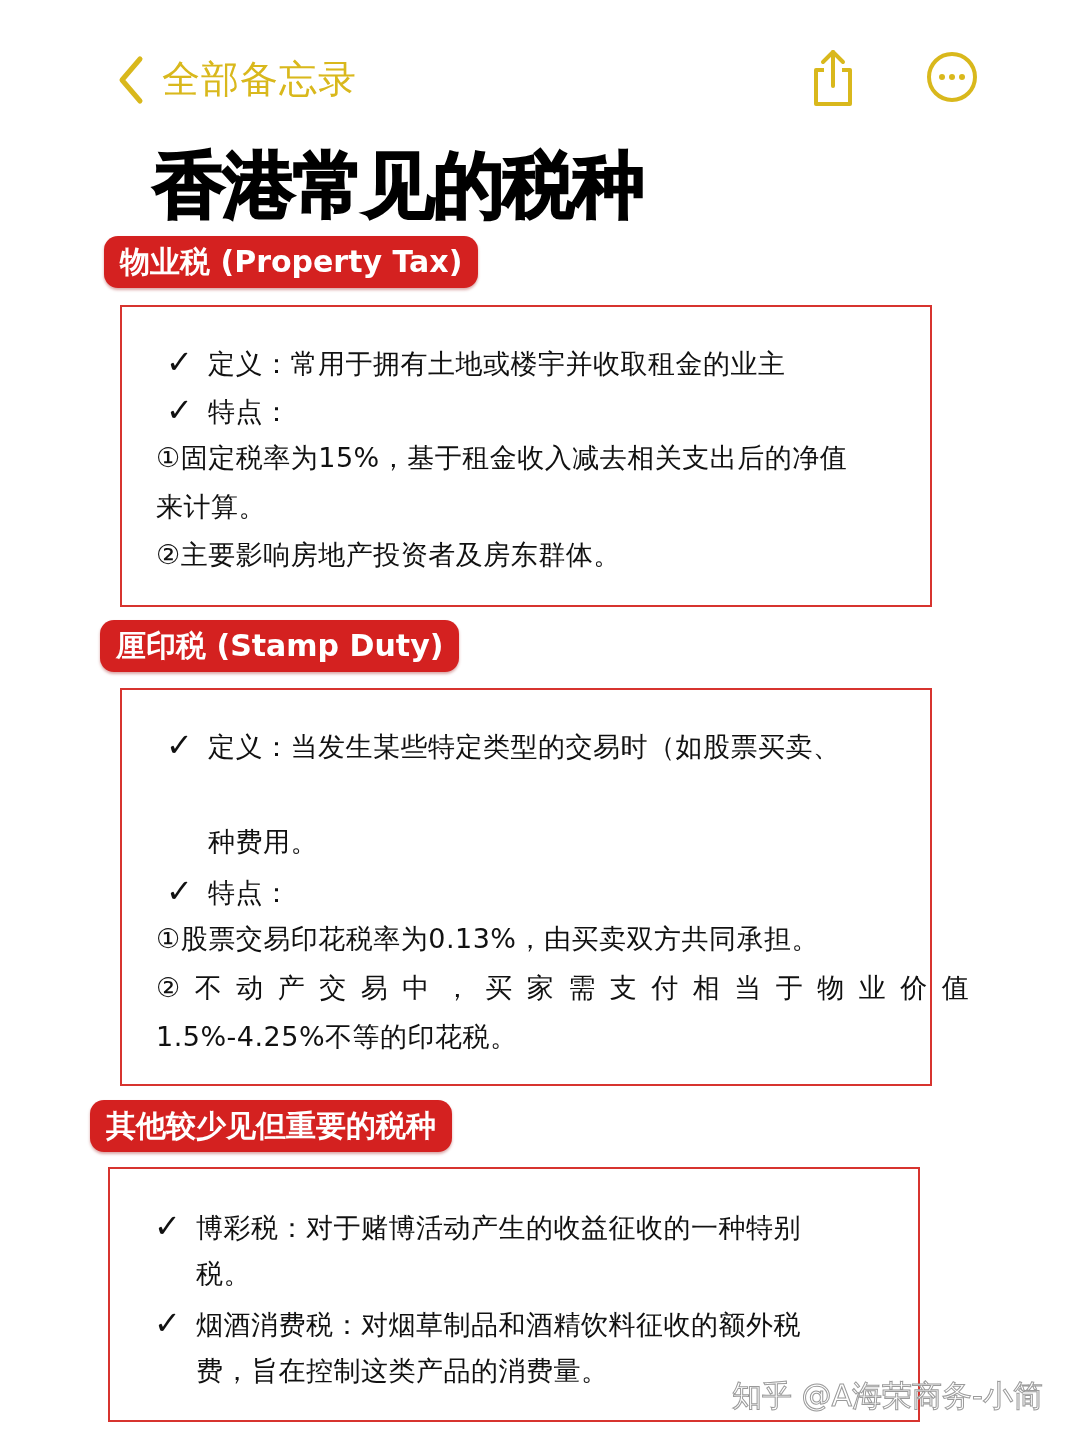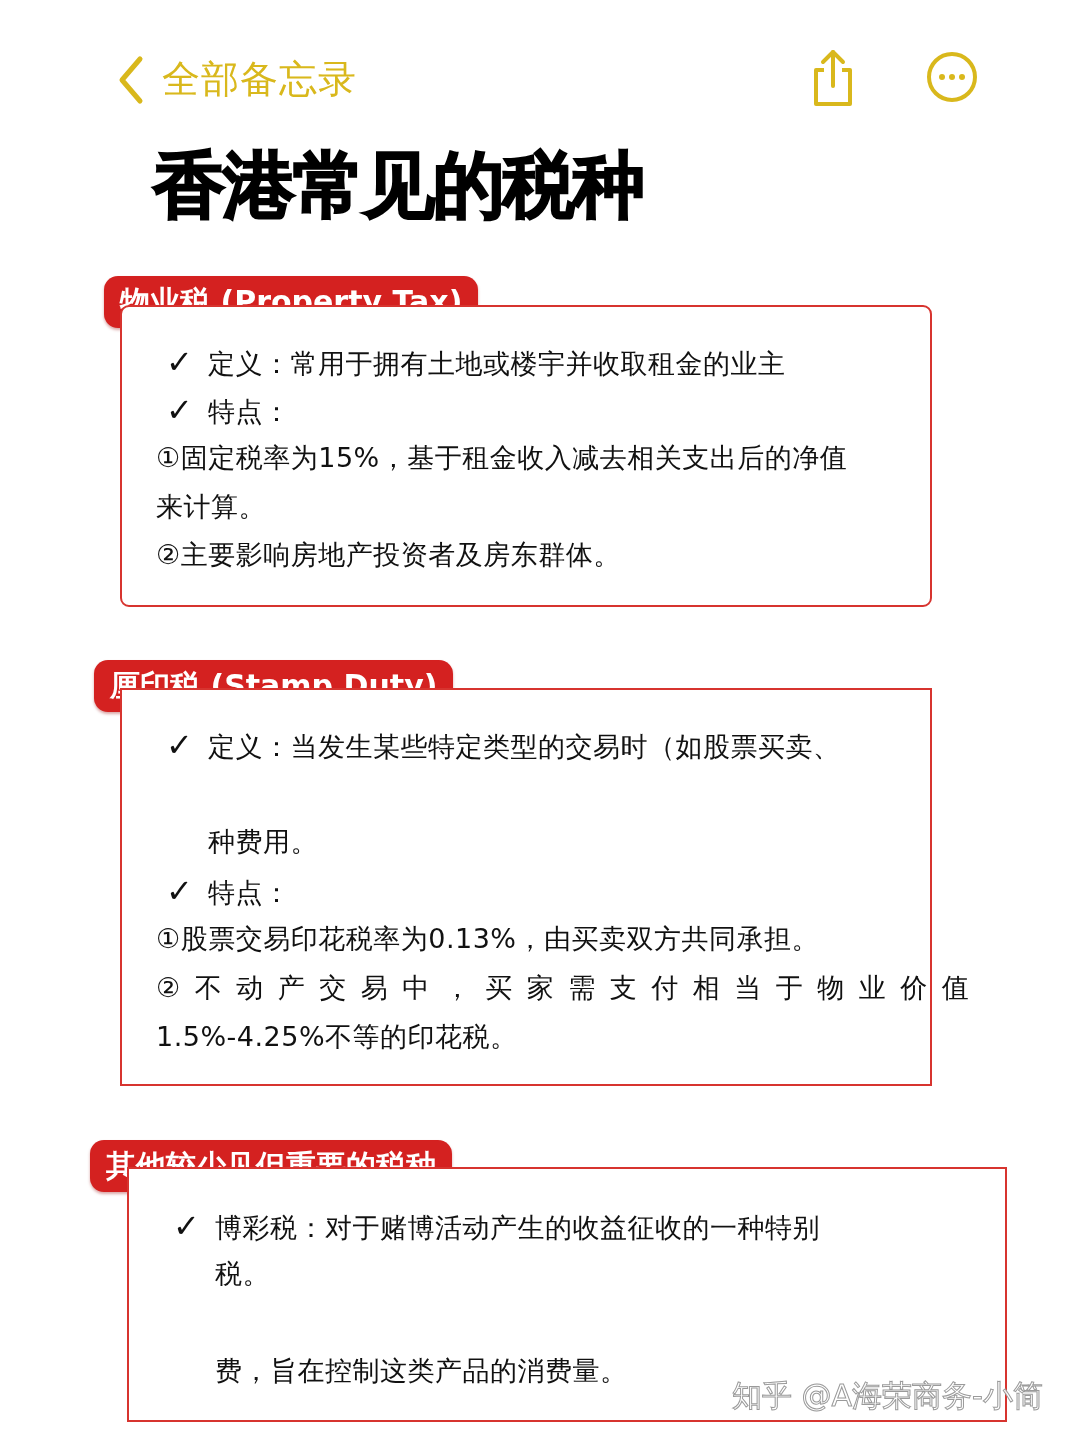--- a/index.html
+++ b/index.html
@@ -11,21 +11,21 @@
   .back svg { width: 40px; height: 50px; }
   .back-label { font-size: 38px; color: #d9b81c; margin-left: 12px; letter-spacing: 1px; }
   .share { position: absolute; left: 808px; top: 4px; width: 50px; height: 60px; }
   .more { position: absolute; left: 925px; top: 6px; width: 54px; height: 54px; }
 
   .title { position: absolute; left: 105px; top: 138px; font-size: 72px; font-weight: 900; letter-spacing: -2px;
            font-family: "DejaVu Sans", sans-serif; color: #000; margin-left: 48px; -webkit-text-stroke: 2px #000; }
 
   .tag { position: absolute; background: #d42120; color: #fff; border-radius: 14px; font-weight: bold;
          font-size: 30px; padding: 0 16px; height: 52px; line-height: 52px; white-space: nowrap;
-         box-shadow: 0 2px 3px rgba(150,0,0,0.35); margin-top: 40px; }
+         box-shadow: 0 2px 3px rgba(150,0,0,0.35); }
 
   .box { position: absolute; border: 2.5px solid #d7342f; background: #fff; }
   .line { position: absolute; font-size: 27px; color: #111; white-space: nowrap; letter-spacing: 0.5px; }
   .check { font-size: 32px; font-weight: bold; margin-right: 12px; display: inline-block; width: 30px; }
   .wide { letter-spacing: 14.5px; }
 
   .watermark { position: absolute; left: 732px; top: 1376px; font-size: 30px; color: rgba(255,255,255,0.9);
                -webkit-text-stroke: 1px #9a9a9a; letter-spacing: 0px; }
 </style>
 </head>
@@ -47,38 +47,39 @@
     <circle cx="27" cy="27" r="23" fill="none" stroke="#d9b81c" stroke-width="4"></circle>
     <circle cx="17" cy="27" r="3" fill="#d9b81c"></circle>
     <circle cx="27" cy="27" r="3" fill="#d9b81c"></circle>
     <circle cx="37" cy="27" r="3" fill="#d9b81c"></circle>
   </svg>
 </div>
 
 <div class="title">香港常见的税种</div>
 
 <div class="tag" style="left:104px; top:236px;">物业税 (Property Tax)</div>
-<div class="box" style="left:120px; top:305px; width:812px; height:302px;border-radius:9px;">
+<div class="box" style="left:120px; top:305px; width:812px; height:302px;">
   <div class="line" style="left:44px; top:36px;"><span class="check">✓</span><span>定义：常用于拥有土地或楼宇并收取租金的业主</span></div>
   <div class="line" style="left:44px; top:84px;"><span class="check">✓</span><span>特点：</span></div>
   <div class="line" style="left:34px; top:133px;">①固定税率为15%，基于租金收入减去相关支出后的净值</div>
   <div class="line" style="left:34px; top:182px;">来计算。</div>
   <div class="line" style="left:34px; top:230px;">②主要影响房地产投资者及房东群体。</div>
 </div>
 
-<div class="tag" style="left:94px; top:620px;">厘印税 (Stamp Duty)</div>
+<div class="tag" style="left:100px; top:620px;">厘印税 (Stamp Duty)</div>
 <div class="box" style="left:120px; top:688px; width:812px; height:398px;">
   <div class="line" style="left:44px; top:36px;"><span class="check">✓</span><span>定义：当发生某些特定类型的交易时（如股票买卖、</span></div>
   <div class="line" style="left:86px; top:134px;">种费用。</div>
   <div class="line" style="left:44px; top:182px;"><span class="check">✓</span><span>特点：</span></div>
   <div class="line" style="left:34px; top:231px;">①股票交易印花税率为0.13%，由买卖双方共同承担。</div>
   <div class="line wide" style="left:34px; top:280px;">②不动产交易中，买家需支付相当于物业价值</div>
   <div class="line" style="left:34px; top:329px;">1.5%-4.25%不等的印花税。</div>
 </div>
 
 <div class="tag" style="left:90px; top:1100px;">其他较少见但重要的税种</div>
-<div class="box" style="left:127px; top:1167px; width:880px; height:255px;">
+<div class="box" style="left:108px; top:1167px; width:812px; height:255px;">
   <div class="line" style="left:44px; top:38px;"><span class="check">✓</span><span>博彩税：对于赌博活动产生的收益征收的一种特别</span></div>
   <div class="line" style="left:86px; top:87px;">税。</div>
+  <div class="line" style="left:44px; top:135px;"><span class="check">✓</span><span>烟酒消费税：对烟草制品和酒精饮料征收的额外税</span></div>
   <div class="line" style="left:86px; top:184px;">费，旨在控制这类产品的消费量。</div>
 </div>
 
 <div class="watermark">知乎 @A海荣商务-小简</div>
 
 </body></html>

